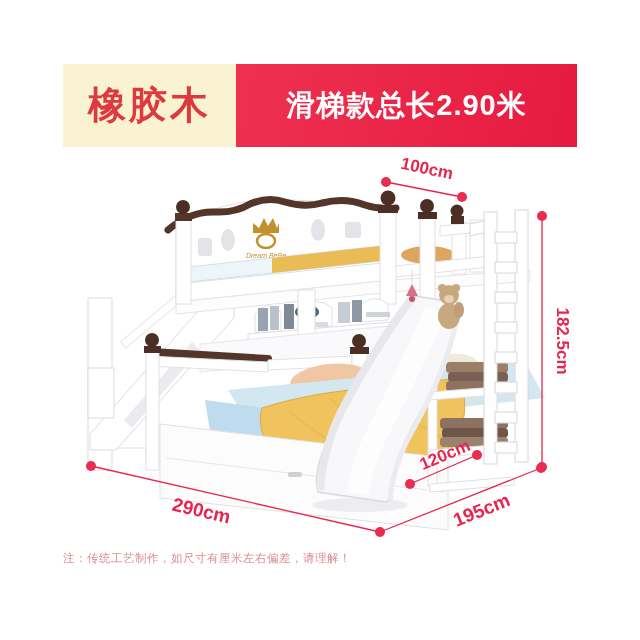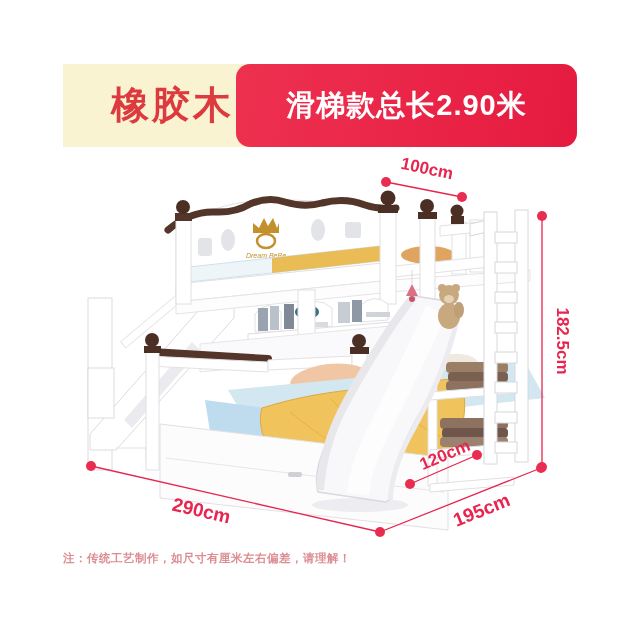--- a/index.html
+++ b/index.html
@@ -4,33 +4,33 @@
 <style>
   html,body{margin:0;padding:0;}
   body{
     width:640px;height:640px;background:#ffffff;position:relative;overflow:hidden;
     font-family:"Liberation Sans","DejaVu Sans",sans-serif;
   }
   .stage{position:absolute;inset:0;}
   .badge{
     position:absolute;left:63px;top:64px;width:173px;height:83px;
     background:#faf3d2;display:flex;align-items:center;justify-content:center;
-    color:#dd3a40;font-size:38px;font-weight:bold;letter-spacing:3px;padding-left:23px;
+    color:#dd3a40;font-size:38px;font-weight:bold;letter-spacing:3px;
   }
   .banner{
     position:absolute;left:236px;top:64px;width:341px;height:83px;
     background:linear-gradient(100deg,#ee3150 0%,#e61a40 100%);
-    color:#ffffff;display:flex;flex-direction:column;align-items:center;justify-content:center;border-radius:14px;
+    color:#ffffff;display:flex;flex-direction:column;align-items:center;justify-content:center;
   }
   .banner-line1{font-size:29px;font-weight:bold;letter-spacing:1px;line-height:1.15;}
   .banner-line2{font-size:21px;font-weight:bold;letter-spacing:1px;line-height:1.2;}
   .illustration{position:absolute;left:0;top:0;width:640px;height:640px;}
   .footnote{
     position:absolute;left:63px;top:551px;width:420px;
-    color:#dc8d92;font-size:11.5px;letter-spacing:0.5px;font-weight:bold;
+    color:#dc8d92;font-size:11.5px;letter-spacing:0.5px;
   }
   .dim-text{font-size:17px;font-weight:600;fill:#e8254e;}
   .dim-text-lg{font-size:19px;font-weight:600;fill:#e8254e;}
   .logo-script{font-size:7px;font-style:italic;fill:#c2912e;}
 </style>
 </head>
 <body>
 
 <div class="stage">
 

